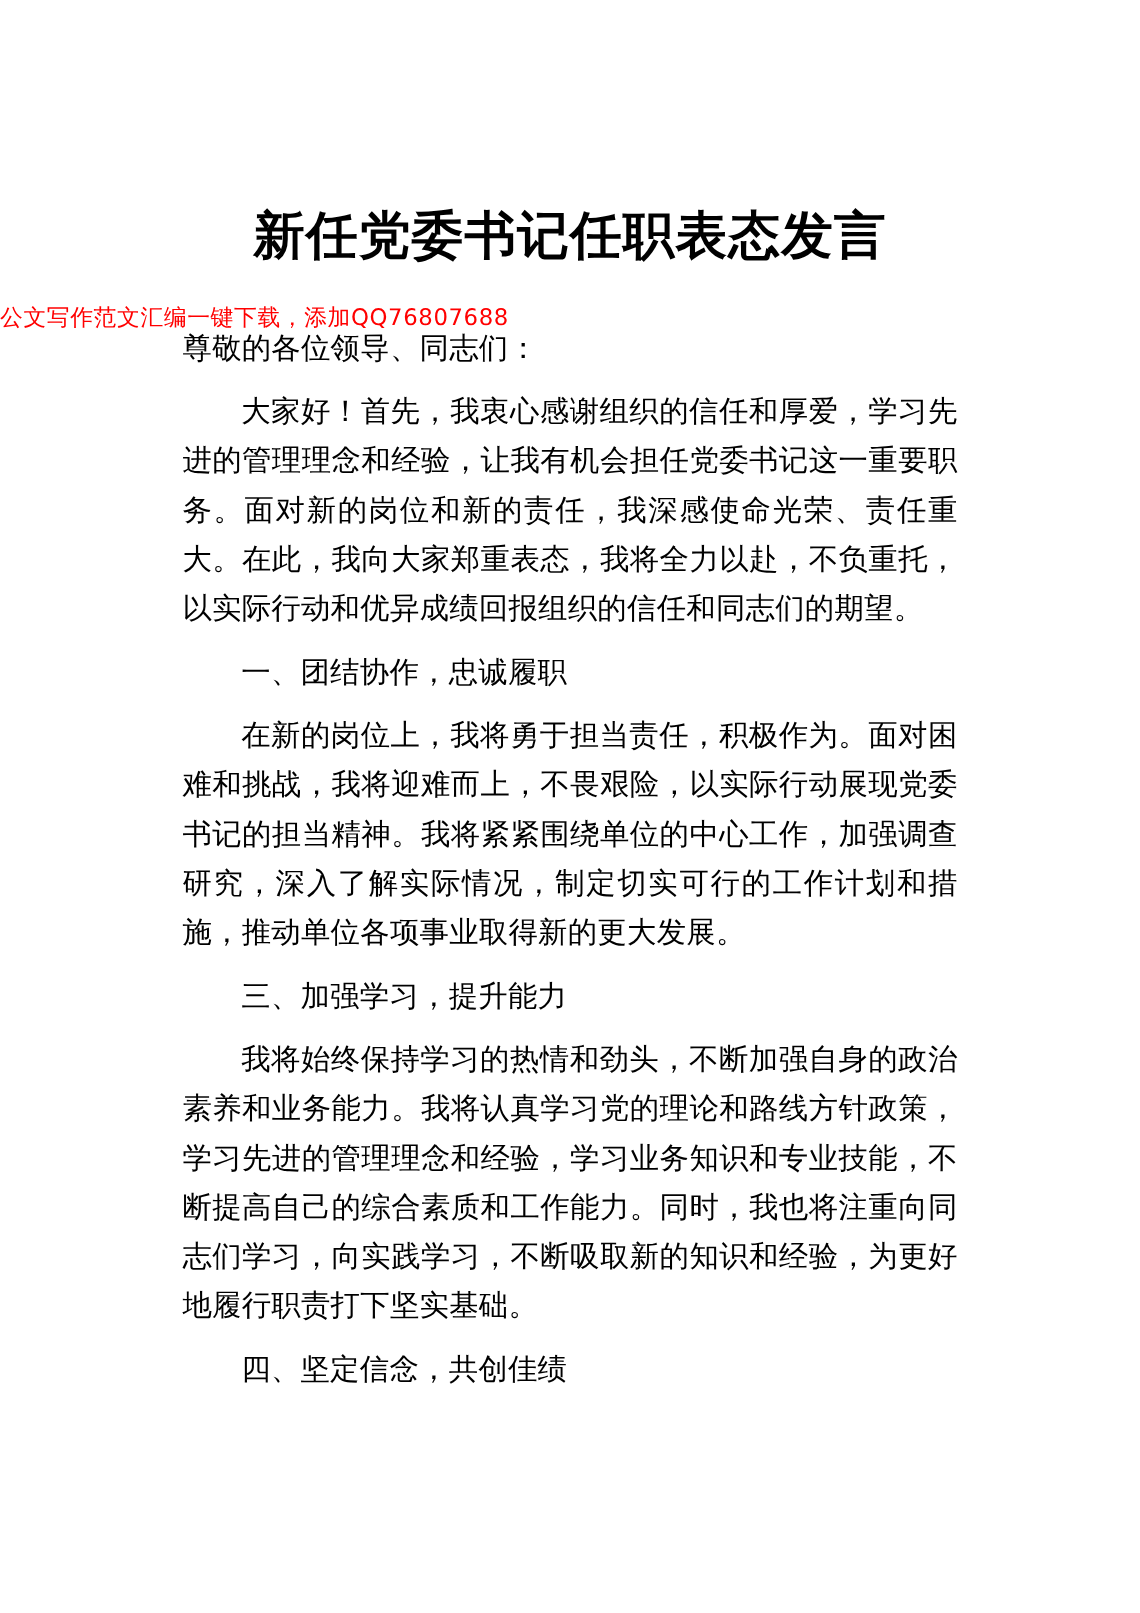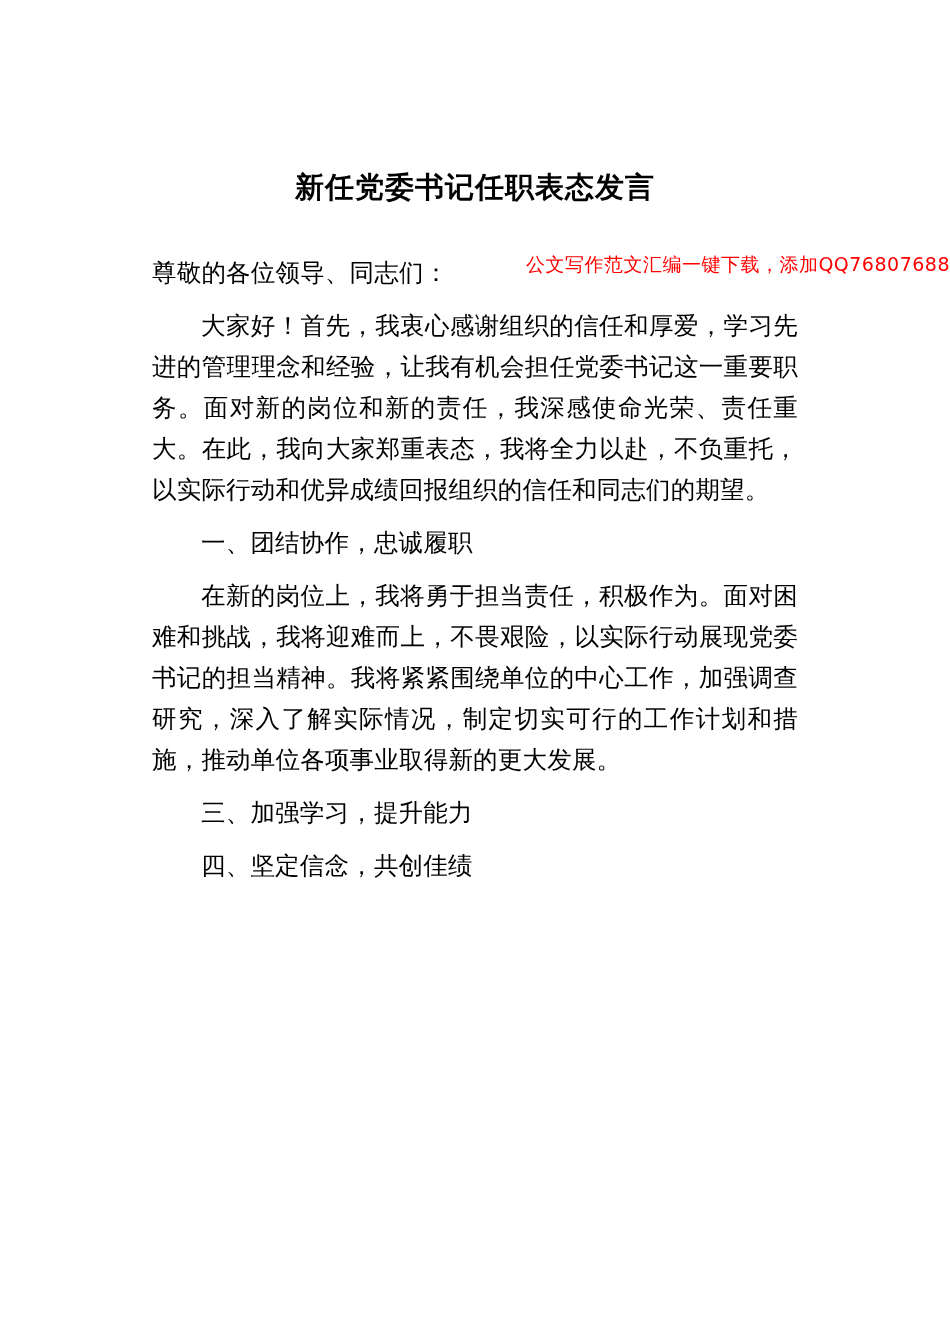--- a/index.html
+++ b/index.html
@@ -19,31 +19,31 @@
     width: 950px;
     height: 1344px;
     box-sizing: border-box;
     padding: 0 140px;
   }
   .watermark {
     position: absolute;
     top: 84px;
     left: 0;
     width: 950px;
-    text-align: right;
+    text-align: left;
     color: #ff0000;
     font-size: 19px;
     letter-spacing: 0.5px;
     font-family: "DejaVu Sans", "Liberation Sans", sans-serif;
     white-space: nowrap;
   }
   .doc-title {
     margin-top: 168px;
     text-align: center;
-    font-size: 29px;
+    font-size: 43px;
     font-weight: bold;
     letter-spacing: 1px;
     font-family: "Liberation Sans", sans-serif;
   }
   .body-text {
     margin-top: 44px;
     font-size: 24.5px;
     line-height: 41px;
     text-align: justify;
     letter-spacing: 0.2px;
@@ -64,16 +64,17 @@
   <div class="watermark">公文写作范文汇编一键下载，添加QQ76807688</div>
 
   <h1 class="doc-title">新任党委书记任职表态发言</h1>
 
   <div class="body-text">
     <p class="para no-indent">尊敬的各位领导、同志们：</p>
     <p class="para">大家好！首先，我衷心感谢组织的信任和厚爱，学习先进的管理理念和经验，让我有机会担任党委书记这一重要职务。面对新的岗位和新的责任，我深感使命光荣、责任重大。在此，我向大家郑重表态，我将全力以赴，不负重托，以实际行动和优异成绩回报组织的信任和同志们的期望。</p>
     <p class="para">一、团结协作，忠诚履职</p>
     <p class="para">在新的岗位上，我将勇于担当责任，积极作为。面对困难和挑战，我将迎难而上，不畏艰险，以实际行动展现党委书记的担当精神。我将紧紧围绕单位的中心工作，加强调查研究，深入了解实际情况，制定切实可行的工作计划和措施，推动单位各项事业取得新的更大发展。</p>
     <p class="para">三、加强学习，提升能力</p>
+    <p class="para">我将始终保持学习的热情和劲头，不断加强自身的政治素养和业务能力。我将认真学习党的理论和路线方针政策，学习先进的管理理念和经验，学习业务知识和专业技能，不断提高自己的综合素质和工作能力。同时，我也将注重向同志们学习，向实践学习，不断吸取新的知识和经验，为更好地履行职责打下坚实基础。</p>
     <p class="para">四、坚定信念，共创佳绩</p>
   </div>
 
 </div>
 
 </body></html>

